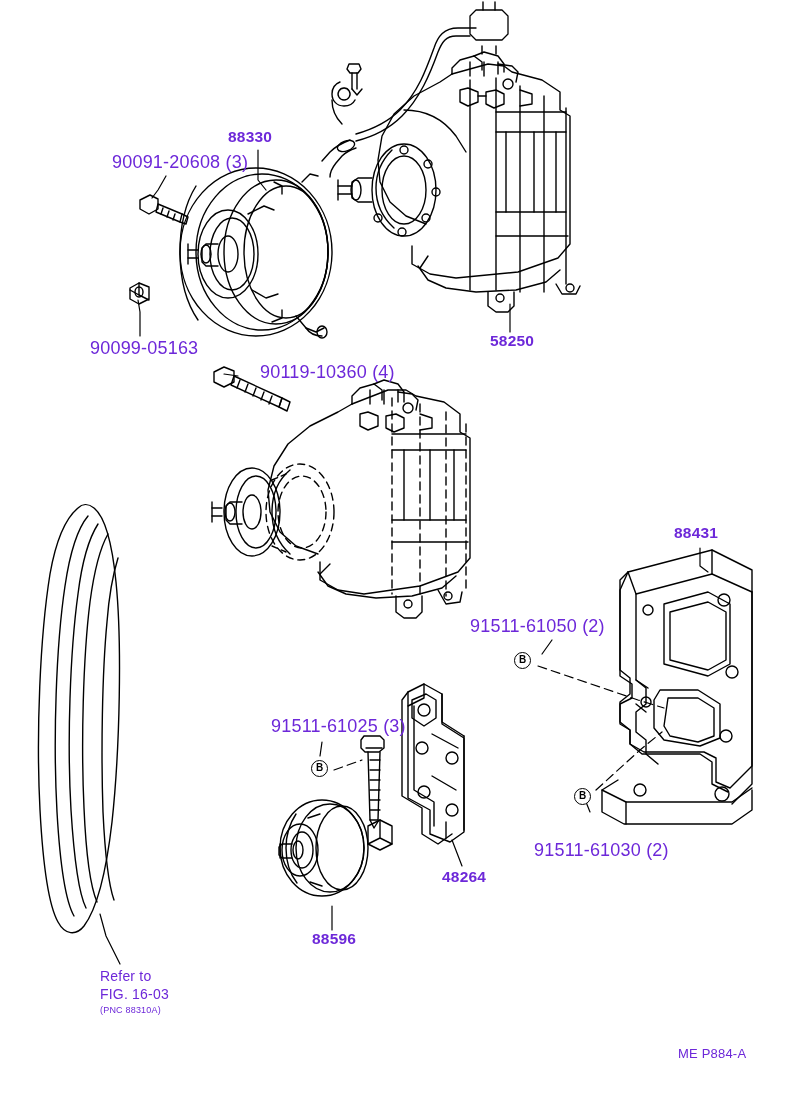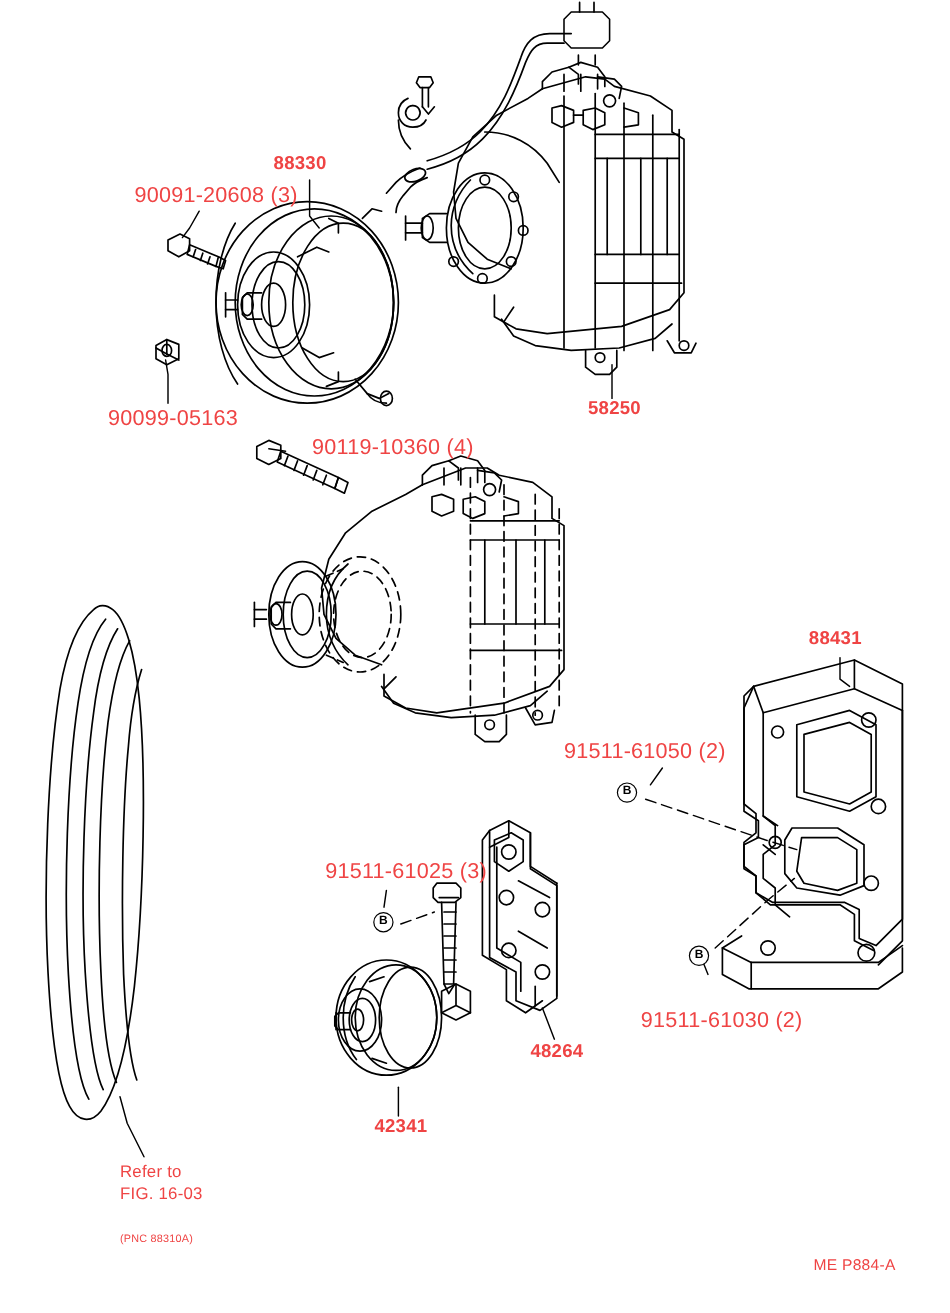--- a/index.html
+++ b/index.html
@@ -24,21 +24,21 @@
   svg.art {
     position: absolute;
     left: 0; top: 0;
     width: 792px;
     height: 1094px;
   }
   .lbl {
     position: absolute;
     white-space: nowrap;
     font-family: "Liberation Sans", sans-serif;
-    color: #ef4444;
+    color: #6d28d9;
     letter-spacing: 0.2px;
   }
   .lbl-part {
     font-size: 15.5px;
     font-weight: bold;
   }
   .lbl-bolt {
     font-size: 18px;
   }
   .lbl-refer {
@@ -348,21 +348,21 @@
   <div class="bcirc" style="left:514px; top:652px;">B</div>
 
   <div class="lbl lbl-bolt" style="left:271px; top:716px;">91511-61025 (3)</div>
   <div class="bcirc" style="left:311px; top:760px;">B</div>
 
   <div class="lbl lbl-bolt" style="left:534px; top:840px;">91511-61030 (2)</div>
   <div class="bcirc" style="left:574px; top:788px;">B</div>
 
   <div class="lbl lbl-part" style="left:442px; top:868px;">48264</div>
 
-  <div class="lbl lbl-part" style="left:312px; top:930px;">42341</div>
+  <div class="lbl lbl-part" style="left:312px; top:930px;">88596</div>
 
   <div class="lbl lbl-refer" style="left:100px; top:968px;">Refer to</div>
   <div class="lbl lbl-refer" style="left:100px; top:986px;">FIG. 16-03</div>
-  <div class="lbl lbl-refer-sub" style="left:100px; top:1005px;margin-top:22px;">(PNC 88310A)</div>
+  <div class="lbl lbl-refer-sub" style="left:100px; top:1005px;">(PNC 88310A)</div>
 
   <div class="lbl lbl-code" style="left:678px; top:1046px;">ME P884-A</div>
 
 </div>
 
 </body></html>

